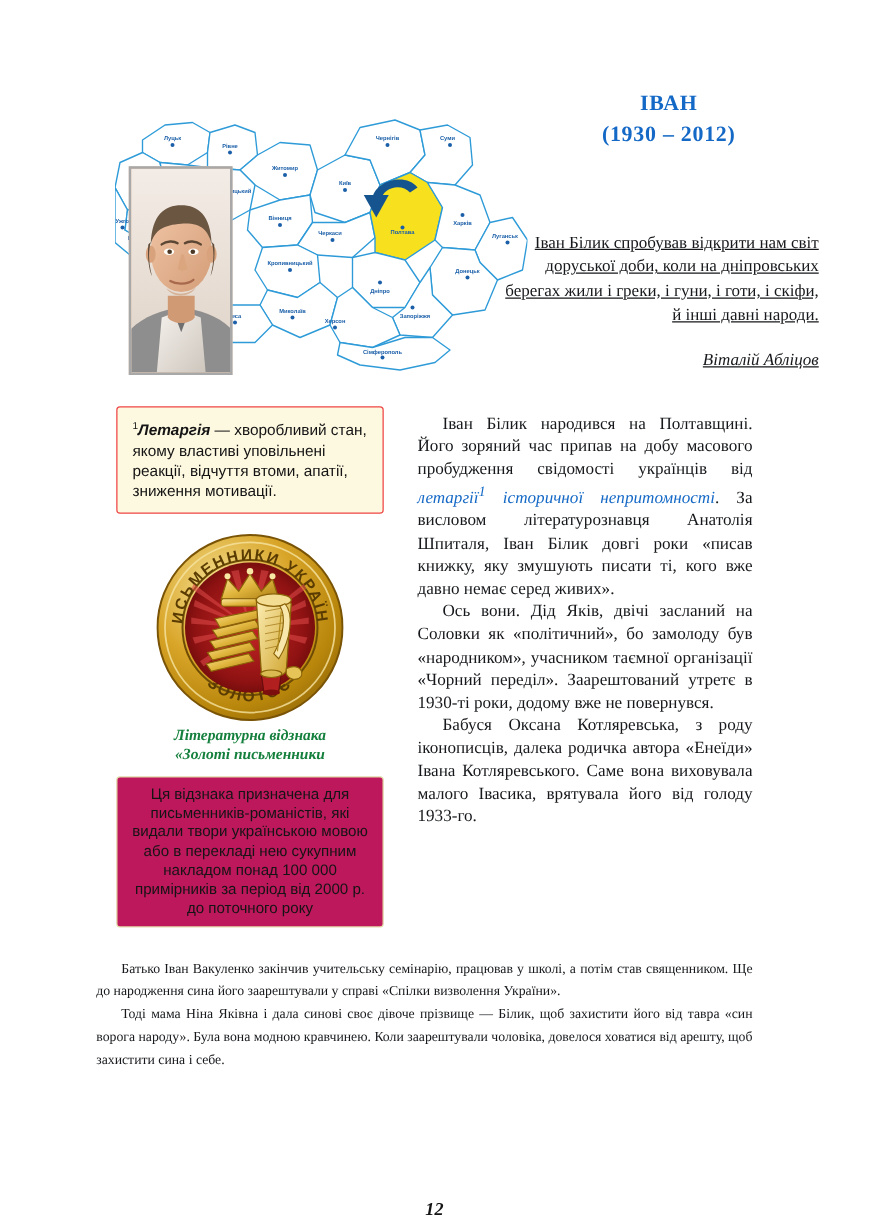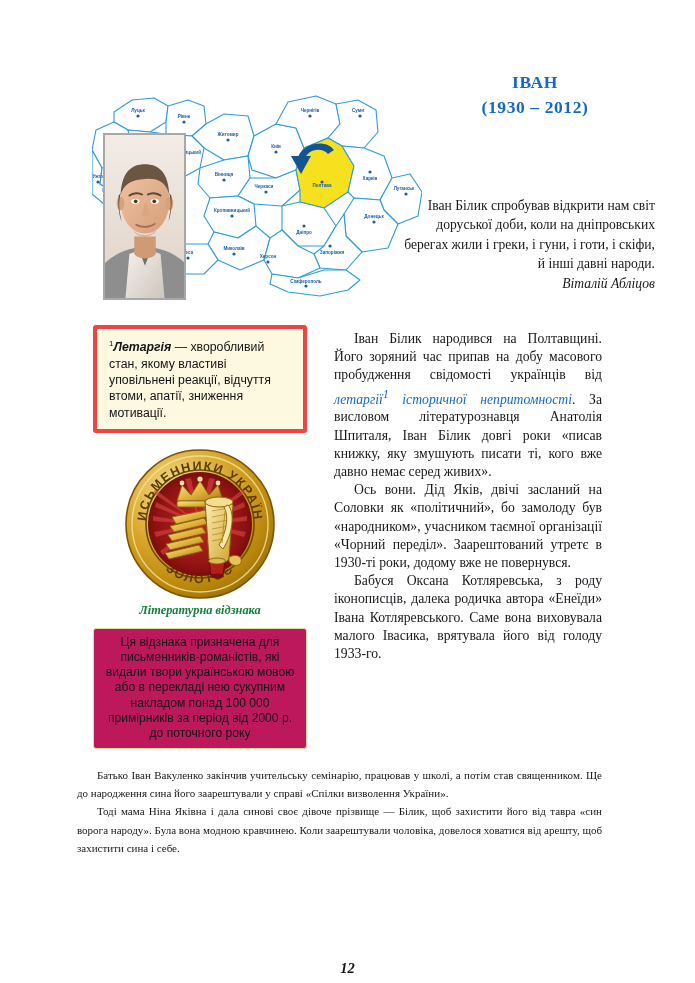--- a/index.html
+++ b/index.html
@@ -69,44 +69,45 @@
     font-size: 17.5px;
     line-height: 25px;
     letter-spacing: 0.6px;
     font-family: "Liberation Serif", serif;
   }
 
   
   .epigraph {
     position: absolute;
     left: 400px;
-    top: 196px;
+    top: 184px;
     width: 255px;
     text-align: right;
     font-size: 13.6px;
     line-height: 19.4px;
     color: #16181b;
+    text-decoration: underline;
   }
   .epigraph-author {
     font-style: italic;
     display: block;
-    margin-top: 0px;
+    margin-top: 16px;
   }
 
   
   .sidebar {
     position: absolute;
     left: 93px;
     top: 325px;
     width: 214px;
   }
 
   .note-box {
     background: #fdf8e0;
-    border: 4px solid #ef4444;
+    border: 1px solid #ef4444;
     border-radius: 3px;
     padding: 7px 9px 8px 12px;
     font-family: "Liberation Sans", sans-serif;
     font-size: 12.3px;
     line-height: 16.4px;
     color: #141414;
   }
   .note-box .term {
     font-style: italic;
     font-weight: bold;
@@ -471,20 +472,21 @@
         <g>
           <path d="M84,112 L100,112 L98,126 L86,126 Z" fill="#b21f1f" stroke="#6b0d0d" stroke-width="1"></path>
           <ellipse cx="92" cy="112" rx="8.5" ry="3" fill="#d9bb52" stroke="#8a6208" stroke-width="0.9"></ellipse>
           <ellipse cx="92" cy="127" rx="7" ry="2.4" fill="#7d0e0e"></ellipse>
         </g>
       </svg>
     </div>
 
     <div class="medal-caption">
       <div>Літературна відзнака</div>
+      <div>«Золоті письменники</div>
     </div>
 
     <div class="info-box">Ця відзнака призначена для письменників-романістів, які видали твори українською мовою або в перекладі нею сукупним накладом понад 100 000 примірників за період від 2000 р. до поточного року</div>
   </div>
 
   <div class="right-col">
     <p><span>Іван Білик народився на Полтавщині. Його зоряний час припав на добу масового пробудження свідомості українців від </span><span class="hl">летаргії</span><sup class="hl">1</sup><span class="hl"> історичної непритомності</span><span>. За висловом літературознавця Анатолія Шпиталя, Іван Білик довгі роки «писав книжку, яку змушують писати ті, кого вже давно немає серед живих».</span></p>
     <p>Ось вони. Дід Яків, двічі засланий на Соловки як «політичний», бо замолоду був «народником», учасником таємної організації «Чорний переділ». Заарештований утретє в 1930-ті роки, додому вже не повернувся.</p>
     <p>Бабуся Оксана Котляревська, з роду іконописців, далека родичка автора «Енеїди» Івана Котляревського. Саме вона виховувала малого Івасика, врятувала його від голоду 1933-го.</p>
   </div>

